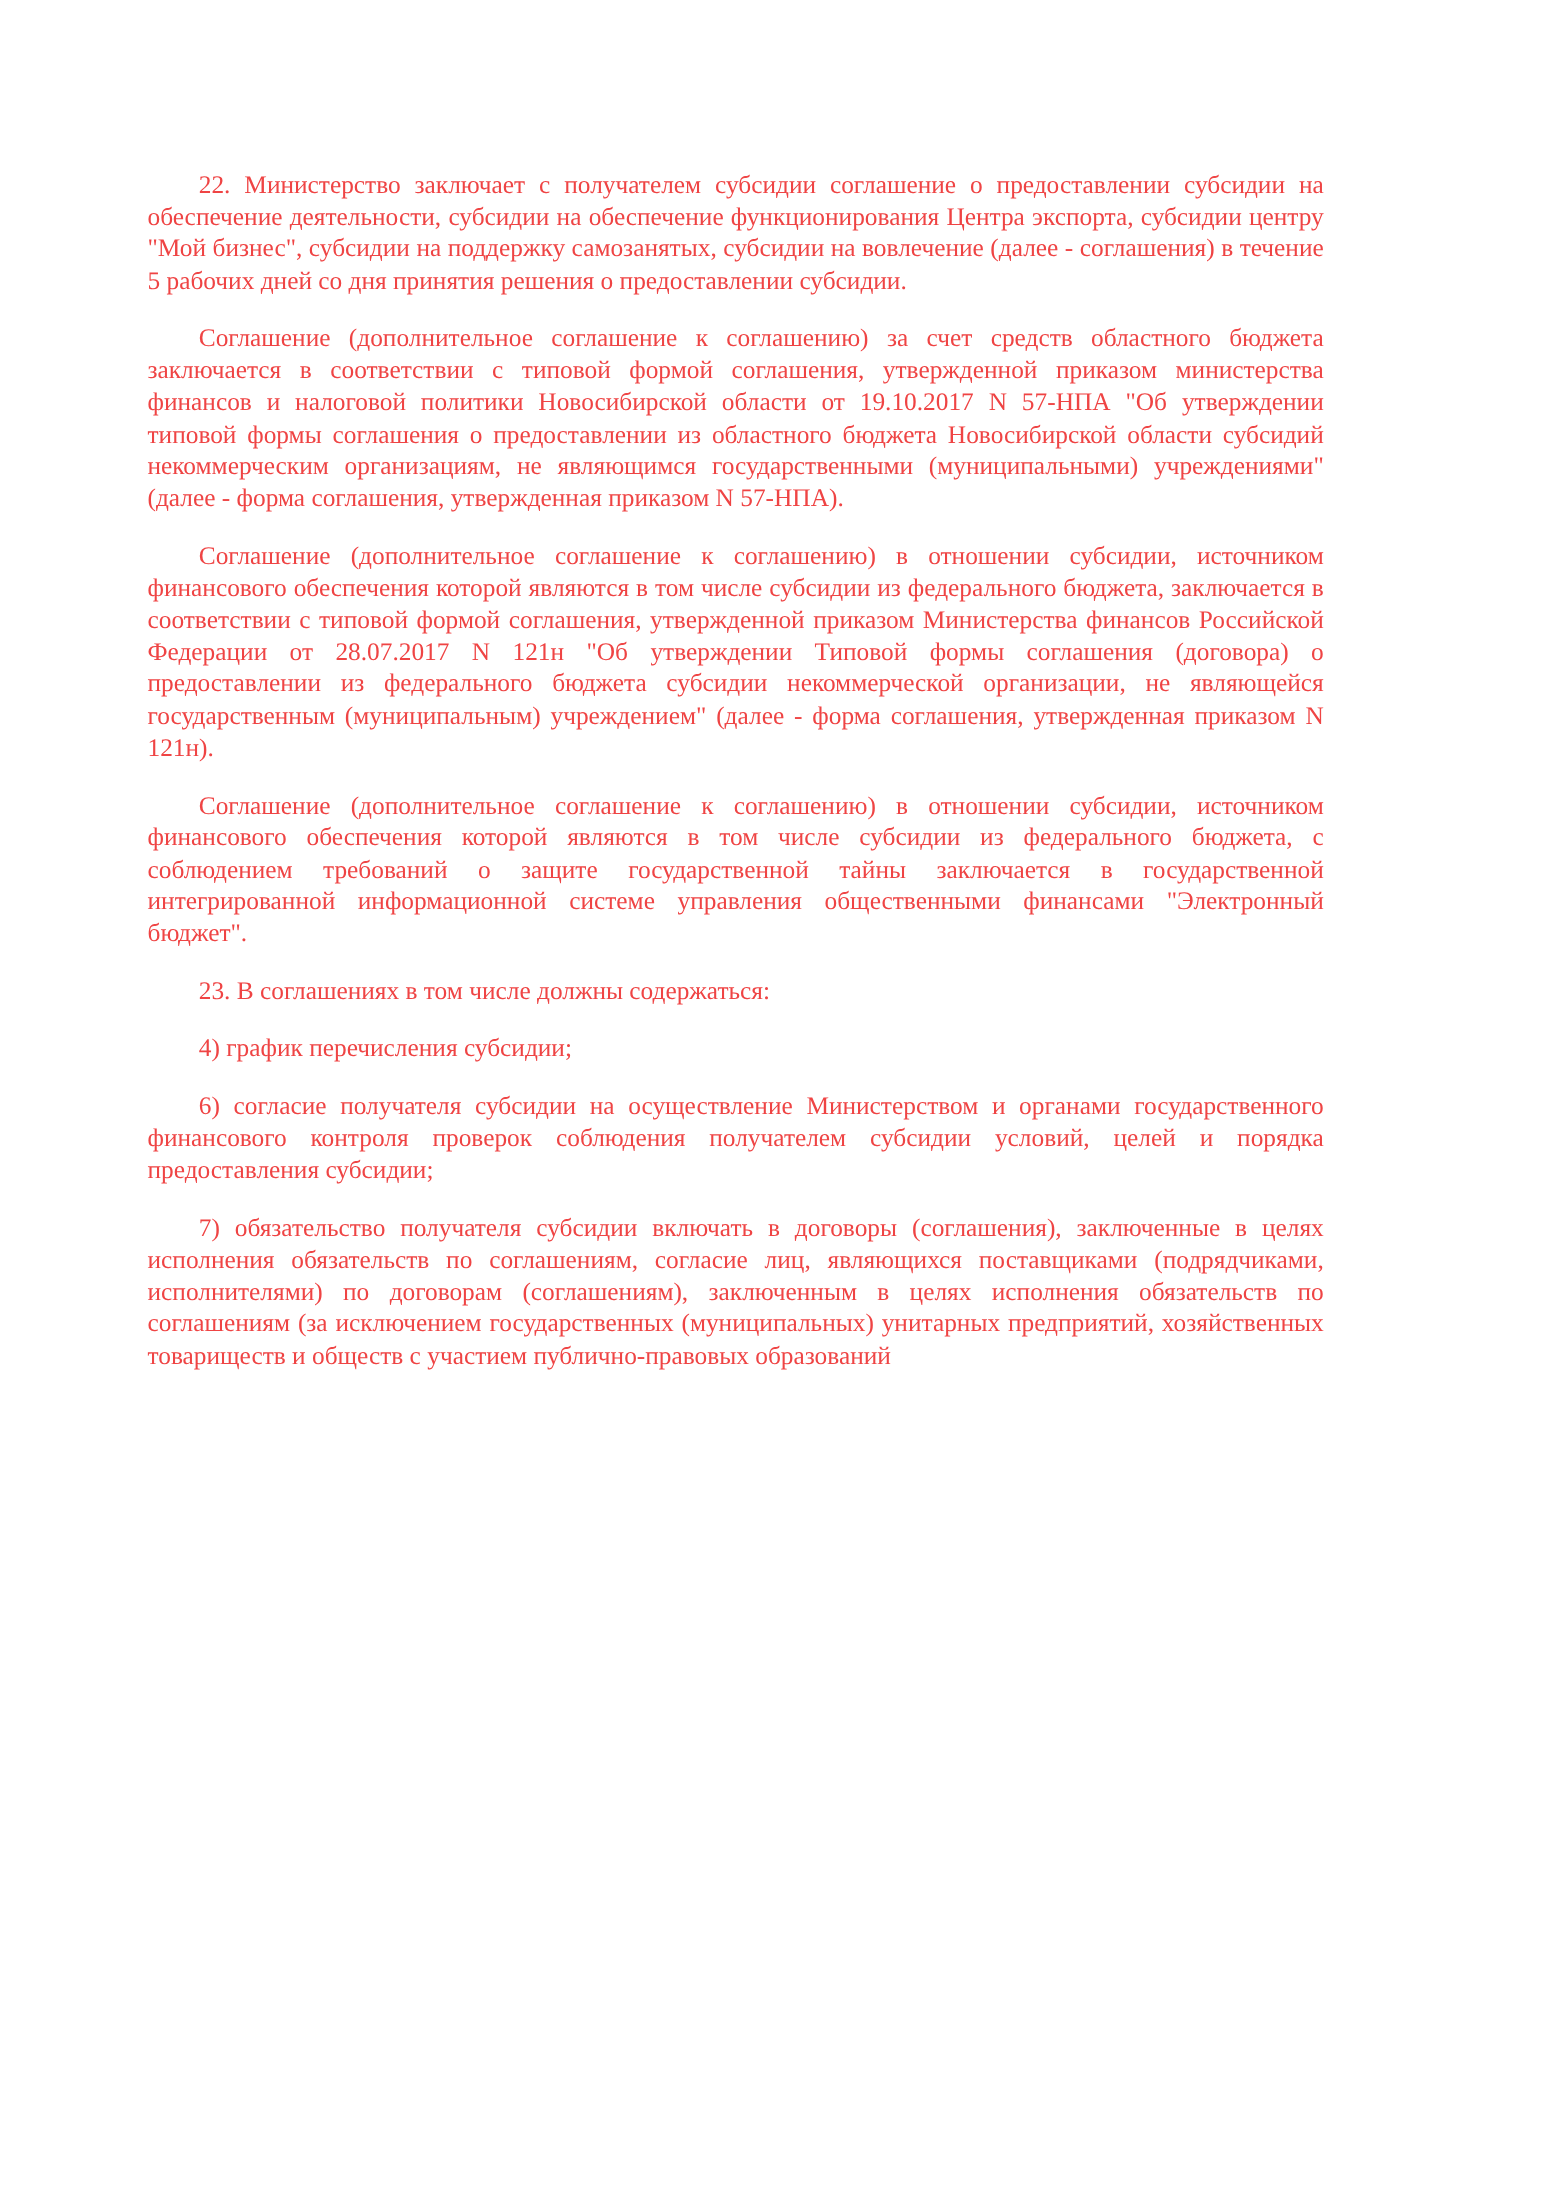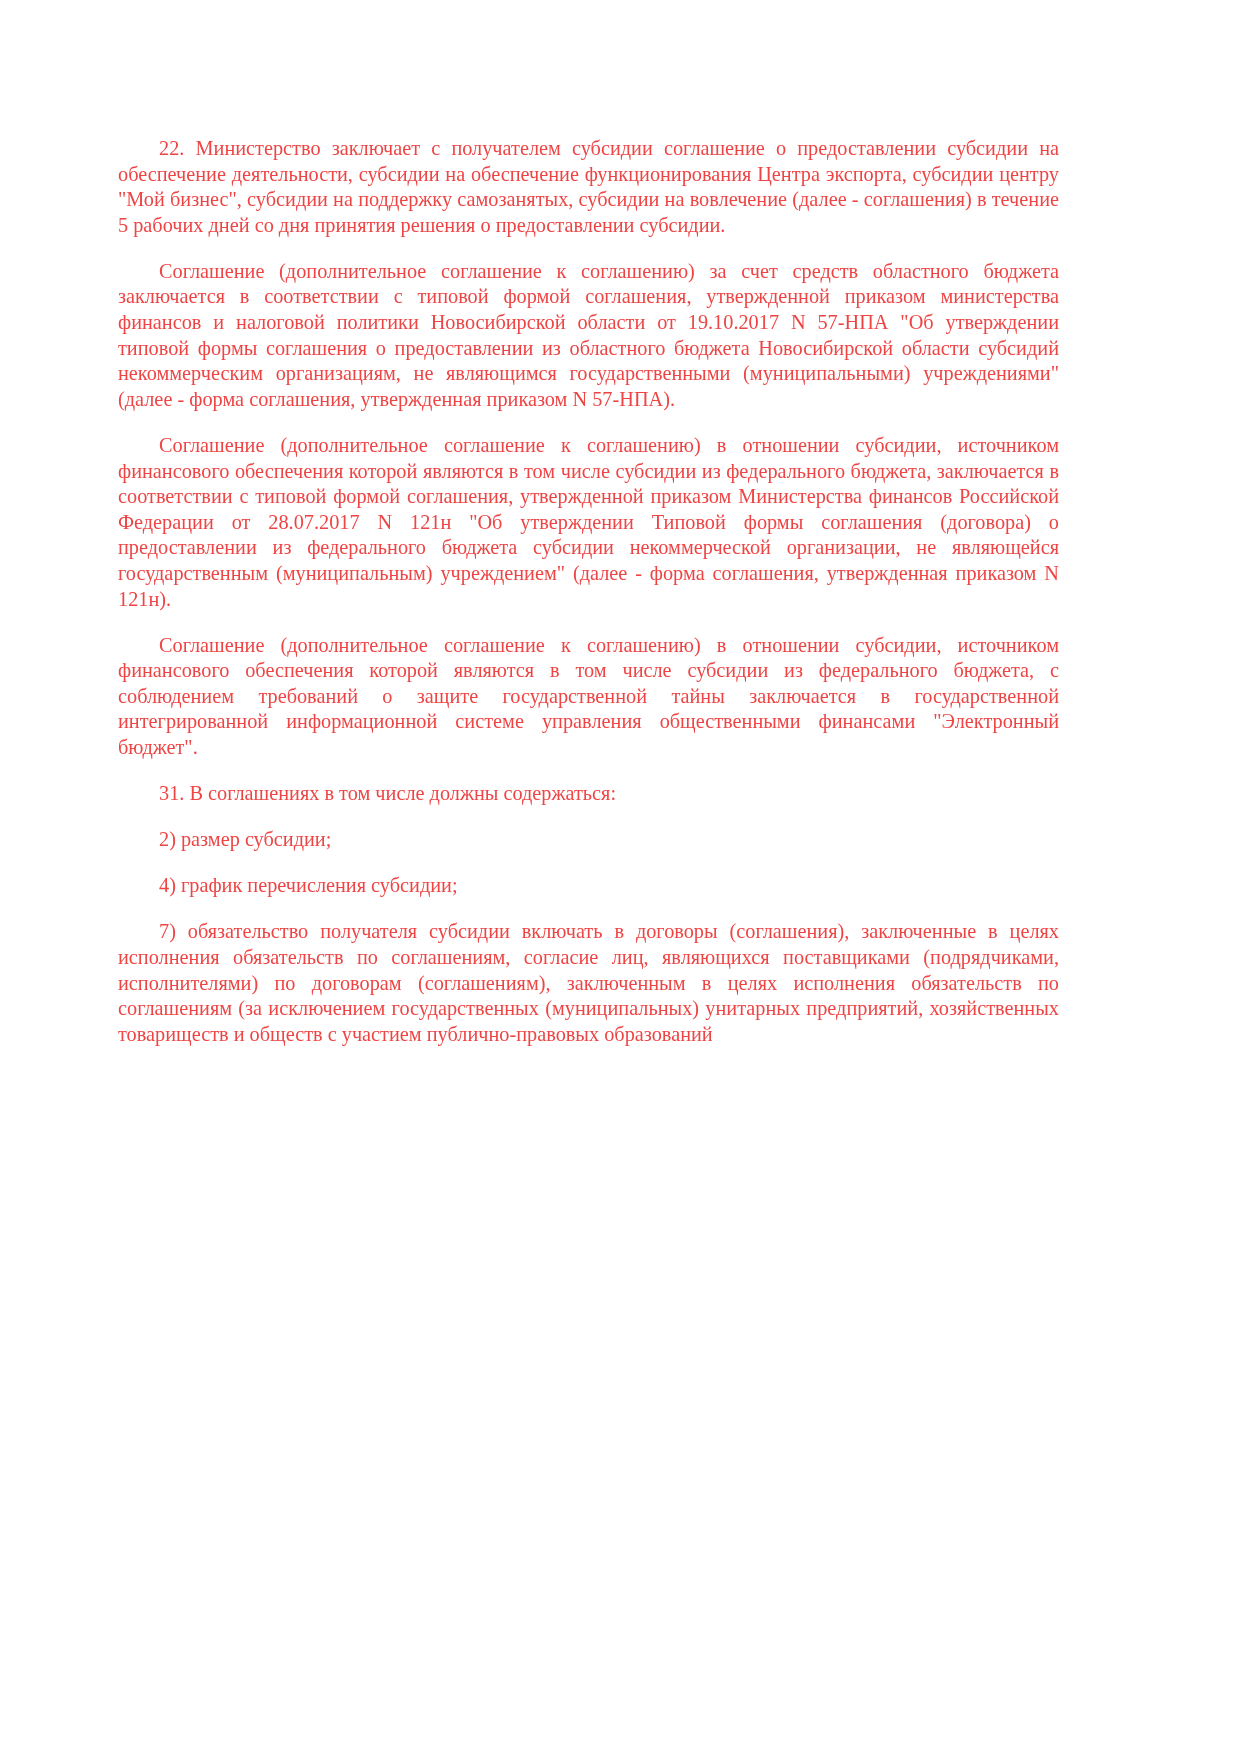--- a/index.html
+++ b/index.html
@@ -34,17 +34,17 @@
     }
   </style>
 </head>
 <body>
 
 <div class="page">
   <p class="para">22. Министерство заключает с получателем субсидии соглашение о предоставлении субсидии на обеспечение деятельности, субсидии на обеспечение функционирования Центра экспорта, субсидии центру "Мой бизнес", субсидии на поддержку самозанятых, субсидии на вовлечение (далее - соглашения) в течение 5 рабочих дней со дня принятия решения о предоставлении субсидии.</p>
   <p class="para">Соглашение (дополнительное соглашение к соглашению) за счет средств областного бюджета заключается в соответствии с типовой формой соглашения, утвержденной приказом министерства финансов и налоговой политики Новосибирской области от 19.10.2017 N 57-НПА "Об утверждении типовой формы соглашения о предоставлении из областного бюджета Новосибирской области субсидий некоммерческим организациям, не являющимся государственными (муниципальными) учреждениями" (далее - форма соглашения, утвержденная приказом N 57-НПА).</p>
   <p class="para">Соглашение (дополнительное соглашение к соглашению) в отношении субсидии, источником финансового обеспечения которой являются в том числе субсидии из федерального бюджета, заключается в соответствии с типовой формой соглашения, утвержденной приказом Министерства финансов Российской Федерации от 28.07.2017 N 121н "Об утверждении Типовой формы соглашения (договора) о предоставлении из федерального бюджета субсидии некоммерческой организации, не являющейся государственным (муниципальным) учреждением" (далее - форма соглашения, утвержденная приказом N 121н).</p>
   <p class="para">Соглашение (дополнительное соглашение к соглашению) в отношении субсидии, источником финансового обеспечения которой являются в том числе субсидии из федерального бюджета, с соблюдением требований о защите государственной тайны заключается в государственной интегрированной информационной системе управления общественными финансами "Электронный бюджет".</p>
-  <p class="para">31. В соглашениях в том числе должны содержаться:</p>
-  <p class="para">2) размер субсидии;</p>
+  <p class="para">23. В соглашениях в том числе должны содержаться:</p>
   <p class="para">4) график перечисления субсидии;</p>
+  <p class="para">6) согласие получателя субсидии на осуществление Министерством и органами государственного финансового контроля проверок соблюдения получателем субсидии условий, целей и порядка предоставления субсидии;</p>
   <p class="para tight-last">7) обязательство получателя субсидии включать в договоры (соглашения), заключенные в целях исполнения обязательств по соглашениям, согласие лиц, являющихся поставщиками (подрядчиками, исполнителями) по договорам (соглашениям), заключенным в целях исполнения обязательств по соглашениям (за исключением государственных (муниципальных) унитарных предприятий, хозяйственных товариществ и обществ с участием публично-правовых образований</p>
 </div>
 
 </body></html>

